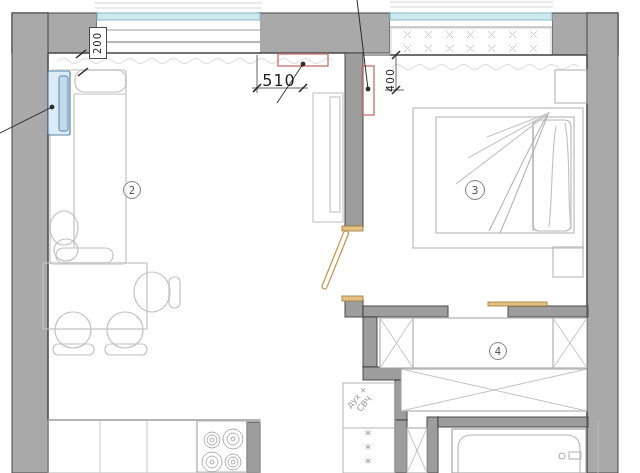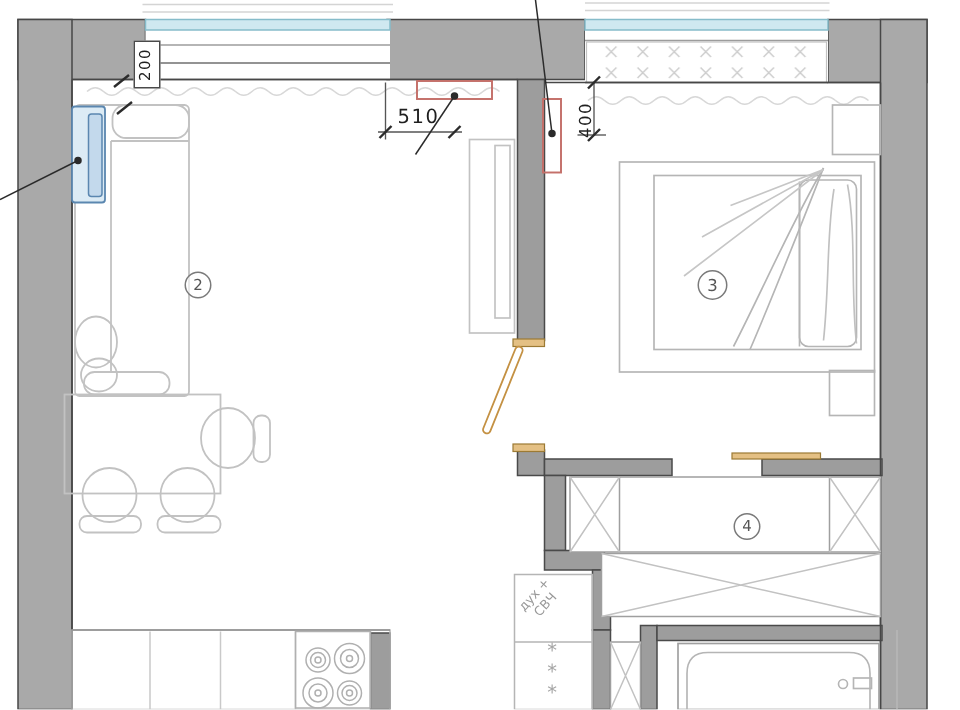--- a/index.html
+++ b/index.html
@@ -2,21 +2,21 @@
 <html><head>
 <meta charset="utf-8">
 <style>
   html,body{margin:0;padding:0;background:#ffffff;}
   .plan{position:relative;width:640px;height:473px;background:#ffffff;overflow:hidden;
         font-family:"DejaVu Sans", sans-serif;}
   .plan svg{position:absolute;left:0;top:0;}
   .lbl{position:absolute;color:#2b2b2b;white-space:nowrap;}
   .circ{border:1px solid #7a7a7a;border-radius:50%;display:flex;align-items:center;
         justify-content:center;color:#555;background:rgba(255,255,255,.6);}
-  .dim{font-size:13px;letter-spacing:1px;color:#1f1f1f;}
+  .dim{font-size:16px;letter-spacing:1px;color:#1f1f1f;}
   .rot{transform:rotate(-90deg);transform-origin:center;text-align:center;}
   .dim-box{background:#ffffff;border:1px solid #4a4a4a;font-size:10px;line-height:15px;}
   .note{transform:rotate(-48deg);transform-origin:center;color:#999;font-size:8.5px;
         line-height:1.15;text-align:center;}
   .stars{display:flex;flex-direction:column;gap:2px;color:#a5a5a5;font-size:13px;line-height:12px;
          align-items:center;}
 </style>
 </head>
 <body>
 

